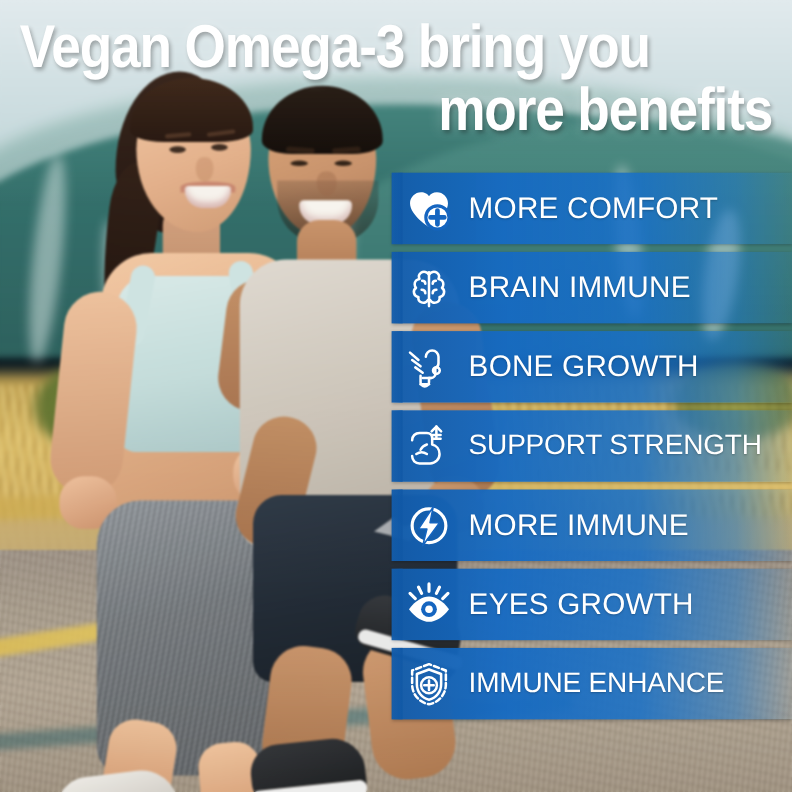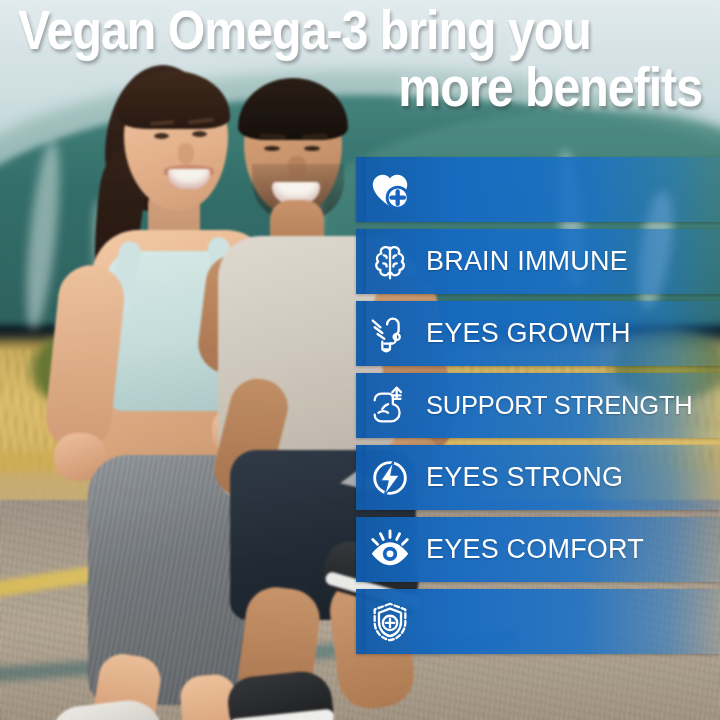--- a/index.html
+++ b/index.html
@@ -327,21 +327,21 @@
   .photo-soften { position:absolute; inset:0; backdrop-filter:blur(1.1px); pointer-events:none; }
   .warm-grade {
     position:absolute; inset:0; pointer-events:none;
     background:linear-gradient(180deg, rgba(255,240,210,.10) 0%, rgba(255,225,170,.05) 45%, rgba(255,215,150,.16) 100%);
     mix-blend-mode:soft-light;
   }
 
   
   .headline {
     position:absolute; left:0; top:0; width:720px;
-    padding:0 18px;
+    padding:12px 18px;
     z-index:6; pointer-events:none;
   }
   .headline .line {
     color:#ffffff;
     font-family:"Liberation Sans", sans-serif;
     font-weight:700;
     font-size:55px;
     line-height:57px;
     letter-spacing:-1.2px;
     transform:scaleX(.88);
@@ -491,20 +491,21 @@
   <div class="benefits">
 
     <div class="band">
       <span class="icon">
         <svg viewBox="0 0 48 48" fill="none" xmlns="http://www.w3.org/2000/svg">
           <path d="M24 41C24 41 6 30 6 18.5C6 12.7 10.7 8 16.5 8C20 8 23 9.8 24 12C25 9.8 28 8 31.5 8C37.3 8 42 12.7 42 18.5C42 30 24 41 24 41Z" fill="#ffffff"></path>
           <circle cx="32" cy="32" r="11" fill="#ffffff" stroke="#1565c0" stroke-width="3"></circle>
           <path d="M32 25.5V38.5M25.5 32H38.5" stroke="#1565c0" stroke-width="4.5" stroke-linecap="round"></path>
         </svg>
       </span>
+      <span class="label">MORE COMFORT</span>
     </div>
 
     <div class="band">
       <span class="icon">
         <svg viewBox="0 0 48 48" fill="none" xmlns="http://www.w3.org/2000/svg" stroke="#ffffff" stroke-width="2.4" stroke-linecap="round" stroke-linejoin="round">
           <path d="M24 9v32"></path>
           <path d="M24 11c-1.6-2.6-5.2-3.4-7.6-1.6-1.9 1.4-2.4 3.8-1.4 5.8-2.6.3-4.6 2.5-4.6 5.1 0 1.3.5 2.5 1.3 3.4-1.6 1.1-2.4 3.1-1.9 5 .5 2 2.2 3.4 4.2 3.6-.4 2.2.8 4.4 2.9 5.2 2.3.9 4.9-.1 6-2.2"></path>
           <path d="M24 11c1.6-2.6 5.2-3.4 7.6-1.6 1.9 1.4 2.4 3.8 1.4 5.8 2.6.3 4.6 2.5 4.6 5.1 0 1.3-.5 2.5-1.3 3.4 1.6 1.1 2.4 3.1 1.9 5-.5 2-2.2 3.4-4.2 3.6.4 2.2-.8 4.4-2.9 5.2-2.3.9-4.9-.1-6-2.2"></path>
           <path d="M17.5 17c1.8 0 3 1.2 3 2.8M17 25.5c2 0 3.5 1.3 3.5 3.2M30.5 17c-1.8 0-3 1.2-3 2.8M31 25.5c-2 0-3.5 1.3-3.5 3.2"></path>
         </svg>
@@ -516,21 +517,21 @@
       <span class="icon">
         <svg viewBox="0 0 48 48" fill="none" xmlns="http://www.w3.org/2000/svg" stroke="#ffffff" stroke-width="2.4" stroke-linecap="round" stroke-linejoin="round">
           <path d="M21 14c0-3.3 2.7-6 6-6s6 2.7 6 6v6c0 2.2-1.2 3.8-3 4.6V30c0 2.2-1.8 4-4 4h-2"></path>
           <path d="M24 34v4c0 2.2-1.8 4-4 4s-4-1.8-4-4v-6"></path>
           <circle cx="31" cy="27" r="3.2"></circle>
           <path d="M18 34h8"></path>
           <path d="M6 10l8 7M8 17l8 6M11 24l7 5"></path>
           <path d="M16 40h8"></path>
         </svg>
       </span>
-      <span class="label">EYES GROWTH</span>
+      <span class="label">BONE GROWTH</span>
     </div>
 
     <div class="band compact">
       <span class="icon">
         <svg viewBox="0 0 48 48" fill="none" xmlns="http://www.w3.org/2000/svg" stroke="#ffffff" stroke-width="2.4" stroke-linecap="round" stroke-linejoin="round">
           <path d="M8 18c0-4 3-7 7-7h7c3 0 5 2 5 5v6c4 1 7 4.5 7 9 0 5-4 9-9 9H15c-4 0-7-3-7-7"></path>
           <path d="M12 31c3-2 7-2 10 0"></path>
           <path d="M22 22c-3 1-5 3-6 5"></path>
           <path d="M31 16V5"></path>
           <path d="M26.5 9.5 31 5l4.5 4.5"></path>
@@ -540,40 +541,41 @@
       <span class="label">SUPPORT STRENGTH</span>
     </div>
 
     <div class="band">
       <span class="icon">
         <svg viewBox="0 0 48 48" fill="none" xmlns="http://www.w3.org/2000/svg">
           <circle cx="24" cy="24" r="16" stroke="#ffffff" stroke-width="3" fill="none"></circle>
           <path d="M28 6 14 27h8l-4 16 16-22h-9l3-15z" fill="#ffffff" stroke="#1565c0" stroke-width="1.5" stroke-linejoin="round"></path>
         </svg>
       </span>
-      <span class="label">EYES STRONG</span>
+      <span class="label">MORE IMMUNE</span>
     </div>
 
     <div class="band">
       <span class="icon">
         <svg viewBox="0 0 48 48" fill="none" xmlns="http://www.w3.org/2000/svg">
           <path d="M5 28c6-8 13-12 19-12s13 4 19 12c-6 8-13 12-19 12S11 36 5 28z" fill="#ffffff"></path>
           <circle cx="24" cy="28" r="7.5" fill="#1565c0"></circle>
           <circle cx="24" cy="28" r="3.6" fill="#ffffff"></circle>
           <path d="M24 4v7M14 7l3 6M34 7l-3 6M6 13l5 5M42 13l-5 5" stroke="#ffffff" stroke-width="3" stroke-linecap="round"></path>
         </svg>
       </span>
-      <span class="label">EYES COMFORT</span>
+      <span class="label">EYES GROWTH</span>
     </div>
 
     <div class="band compact">
       <span class="icon">
         <svg viewBox="0 0 48 48" fill="none" xmlns="http://www.w3.org/2000/svg" stroke="#ffffff" stroke-width="2.4" stroke-linecap="round" stroke-linejoin="round">
           <path d="M24 5 8 11v13c0 9.5 6.6 17.4 16 19 9.4-1.6 16-9.5 16-19V11L24 5z" stroke-dasharray="5 3"></path>
           <path d="M24 10 12.5 14.3V24c0 7.3 4.9 13.4 11.5 14.8C30.6 37.4 35.5 31.3 35.5 24v-9.7L24 10z"></path>
           <circle cx="24" cy="25" r="7.5"></circle>
           <path d="M24 20.5v9M19.5 25h9"></path>
         </svg>
       </span>
+      <span class="label">IMMUNE ENHANCE</span>
     </div>
 
   </div>
 </div>
 
 </body></html>

